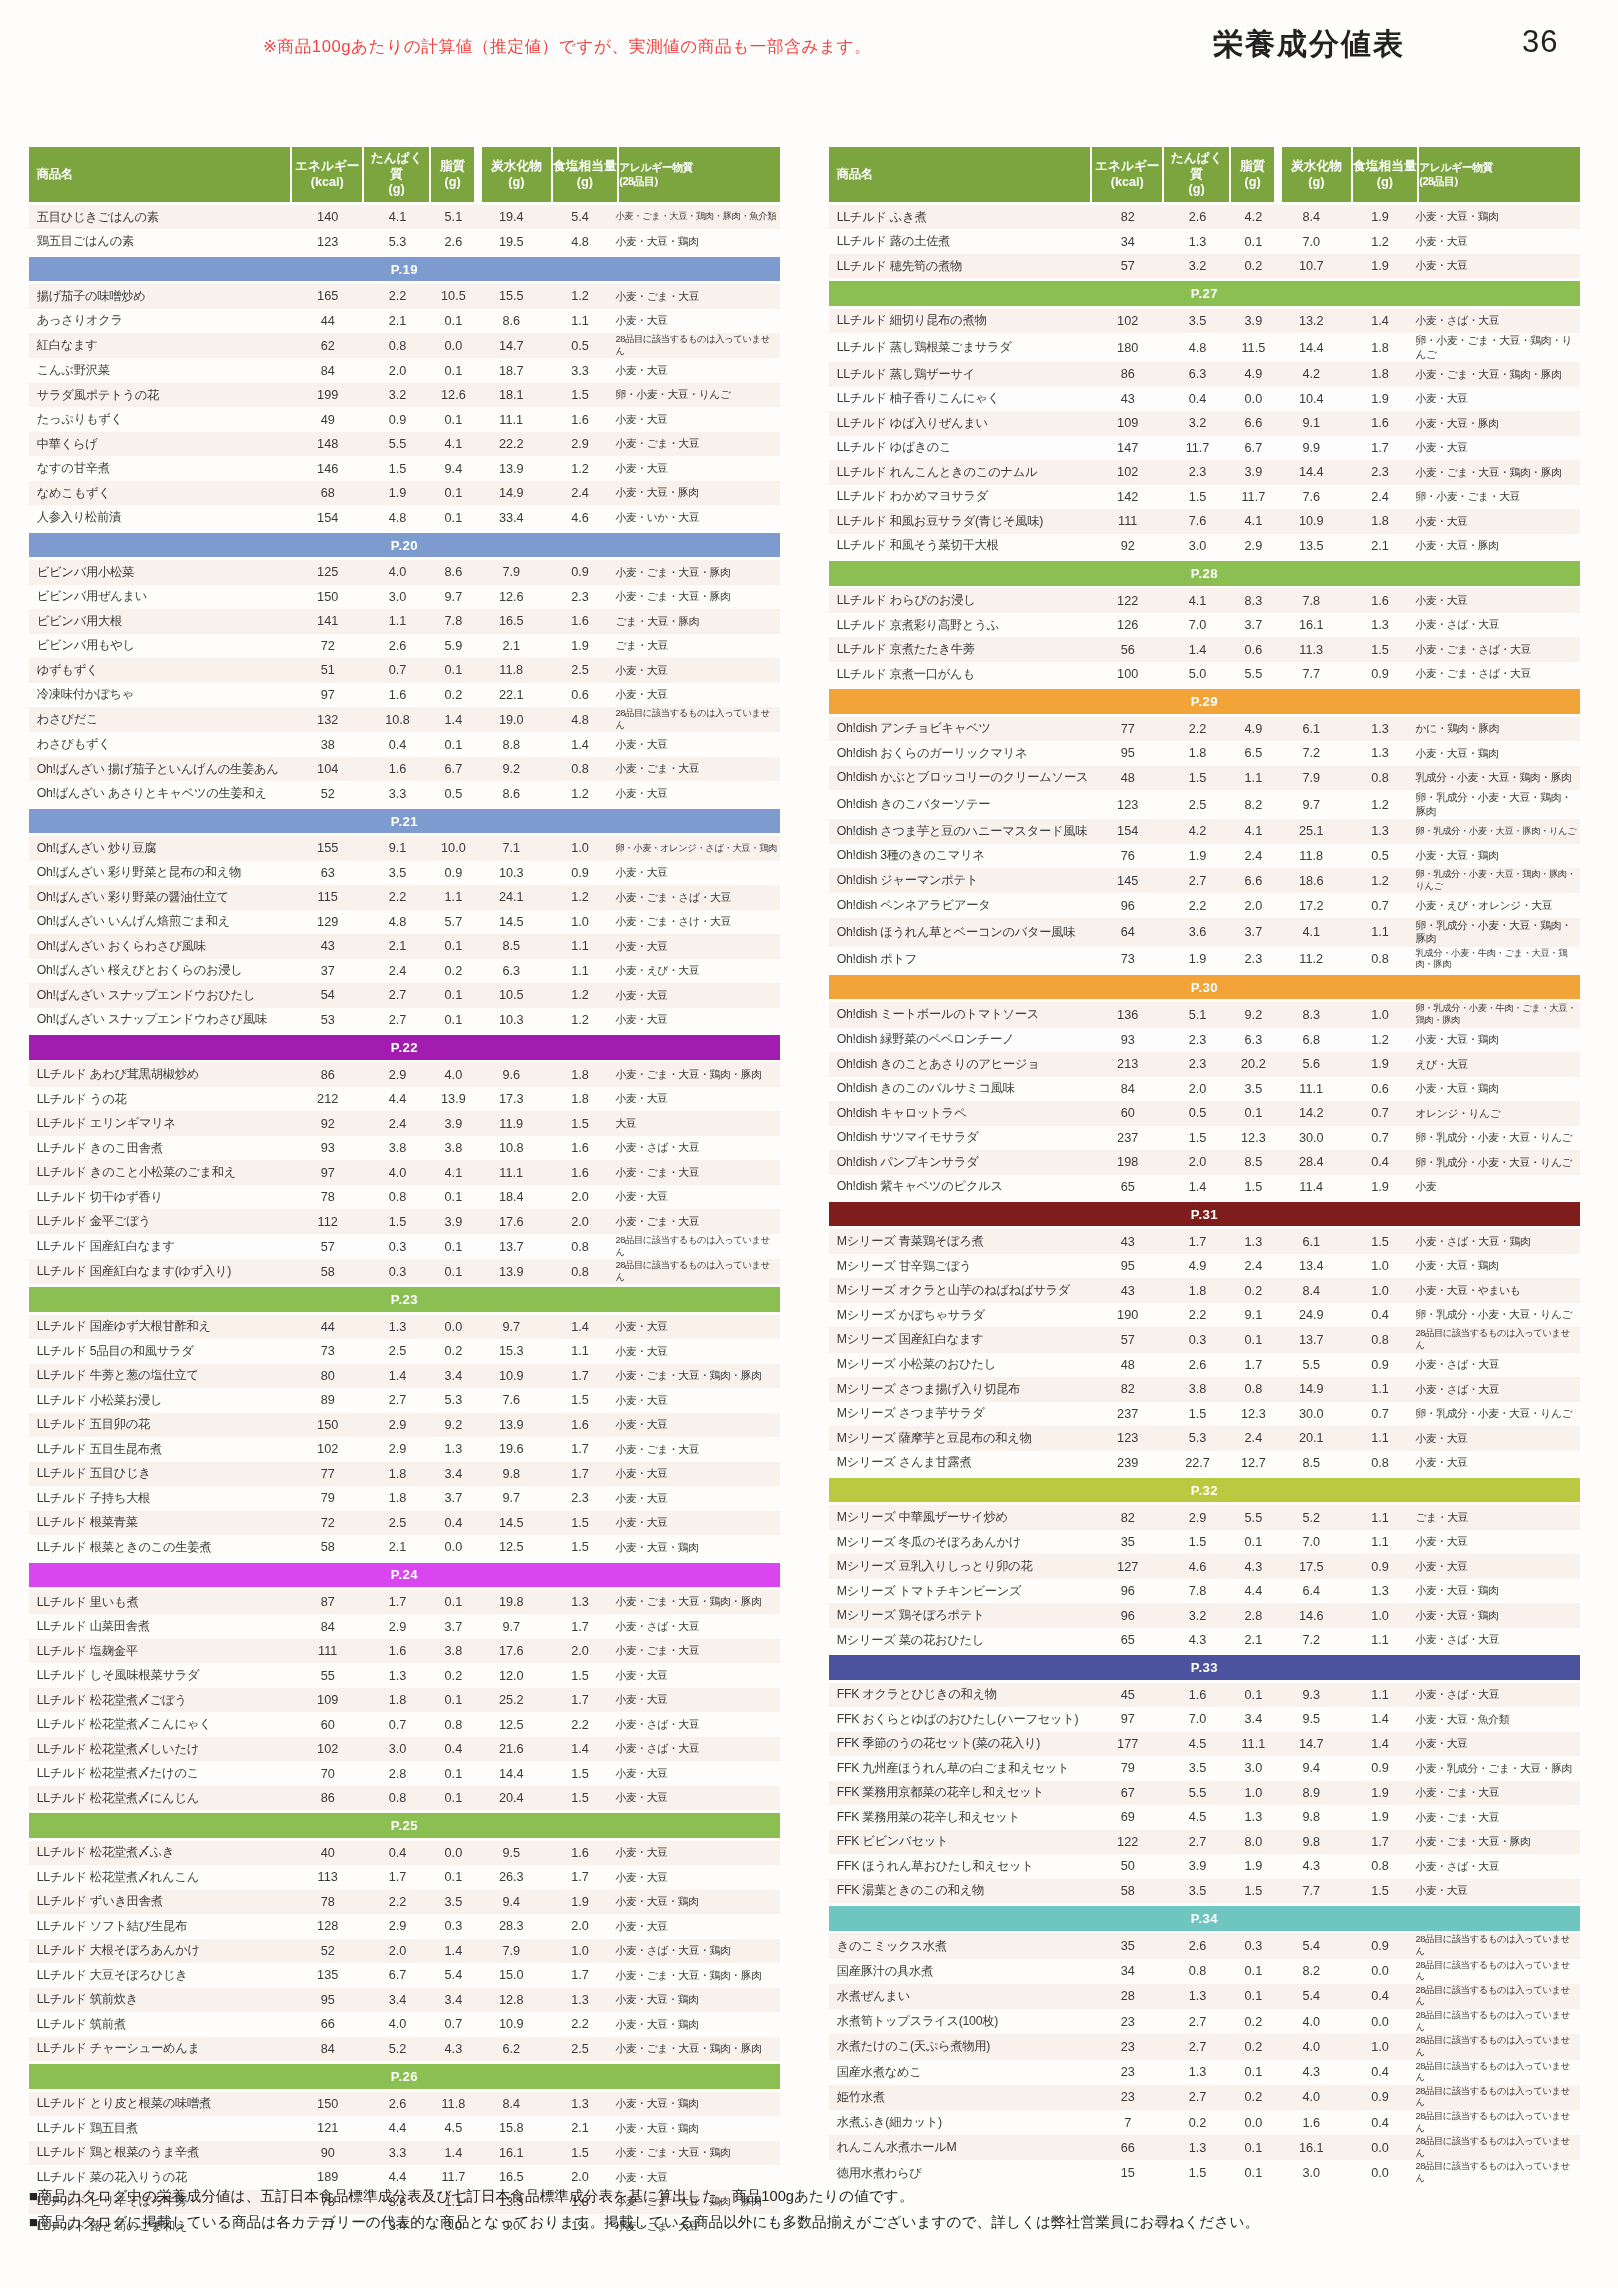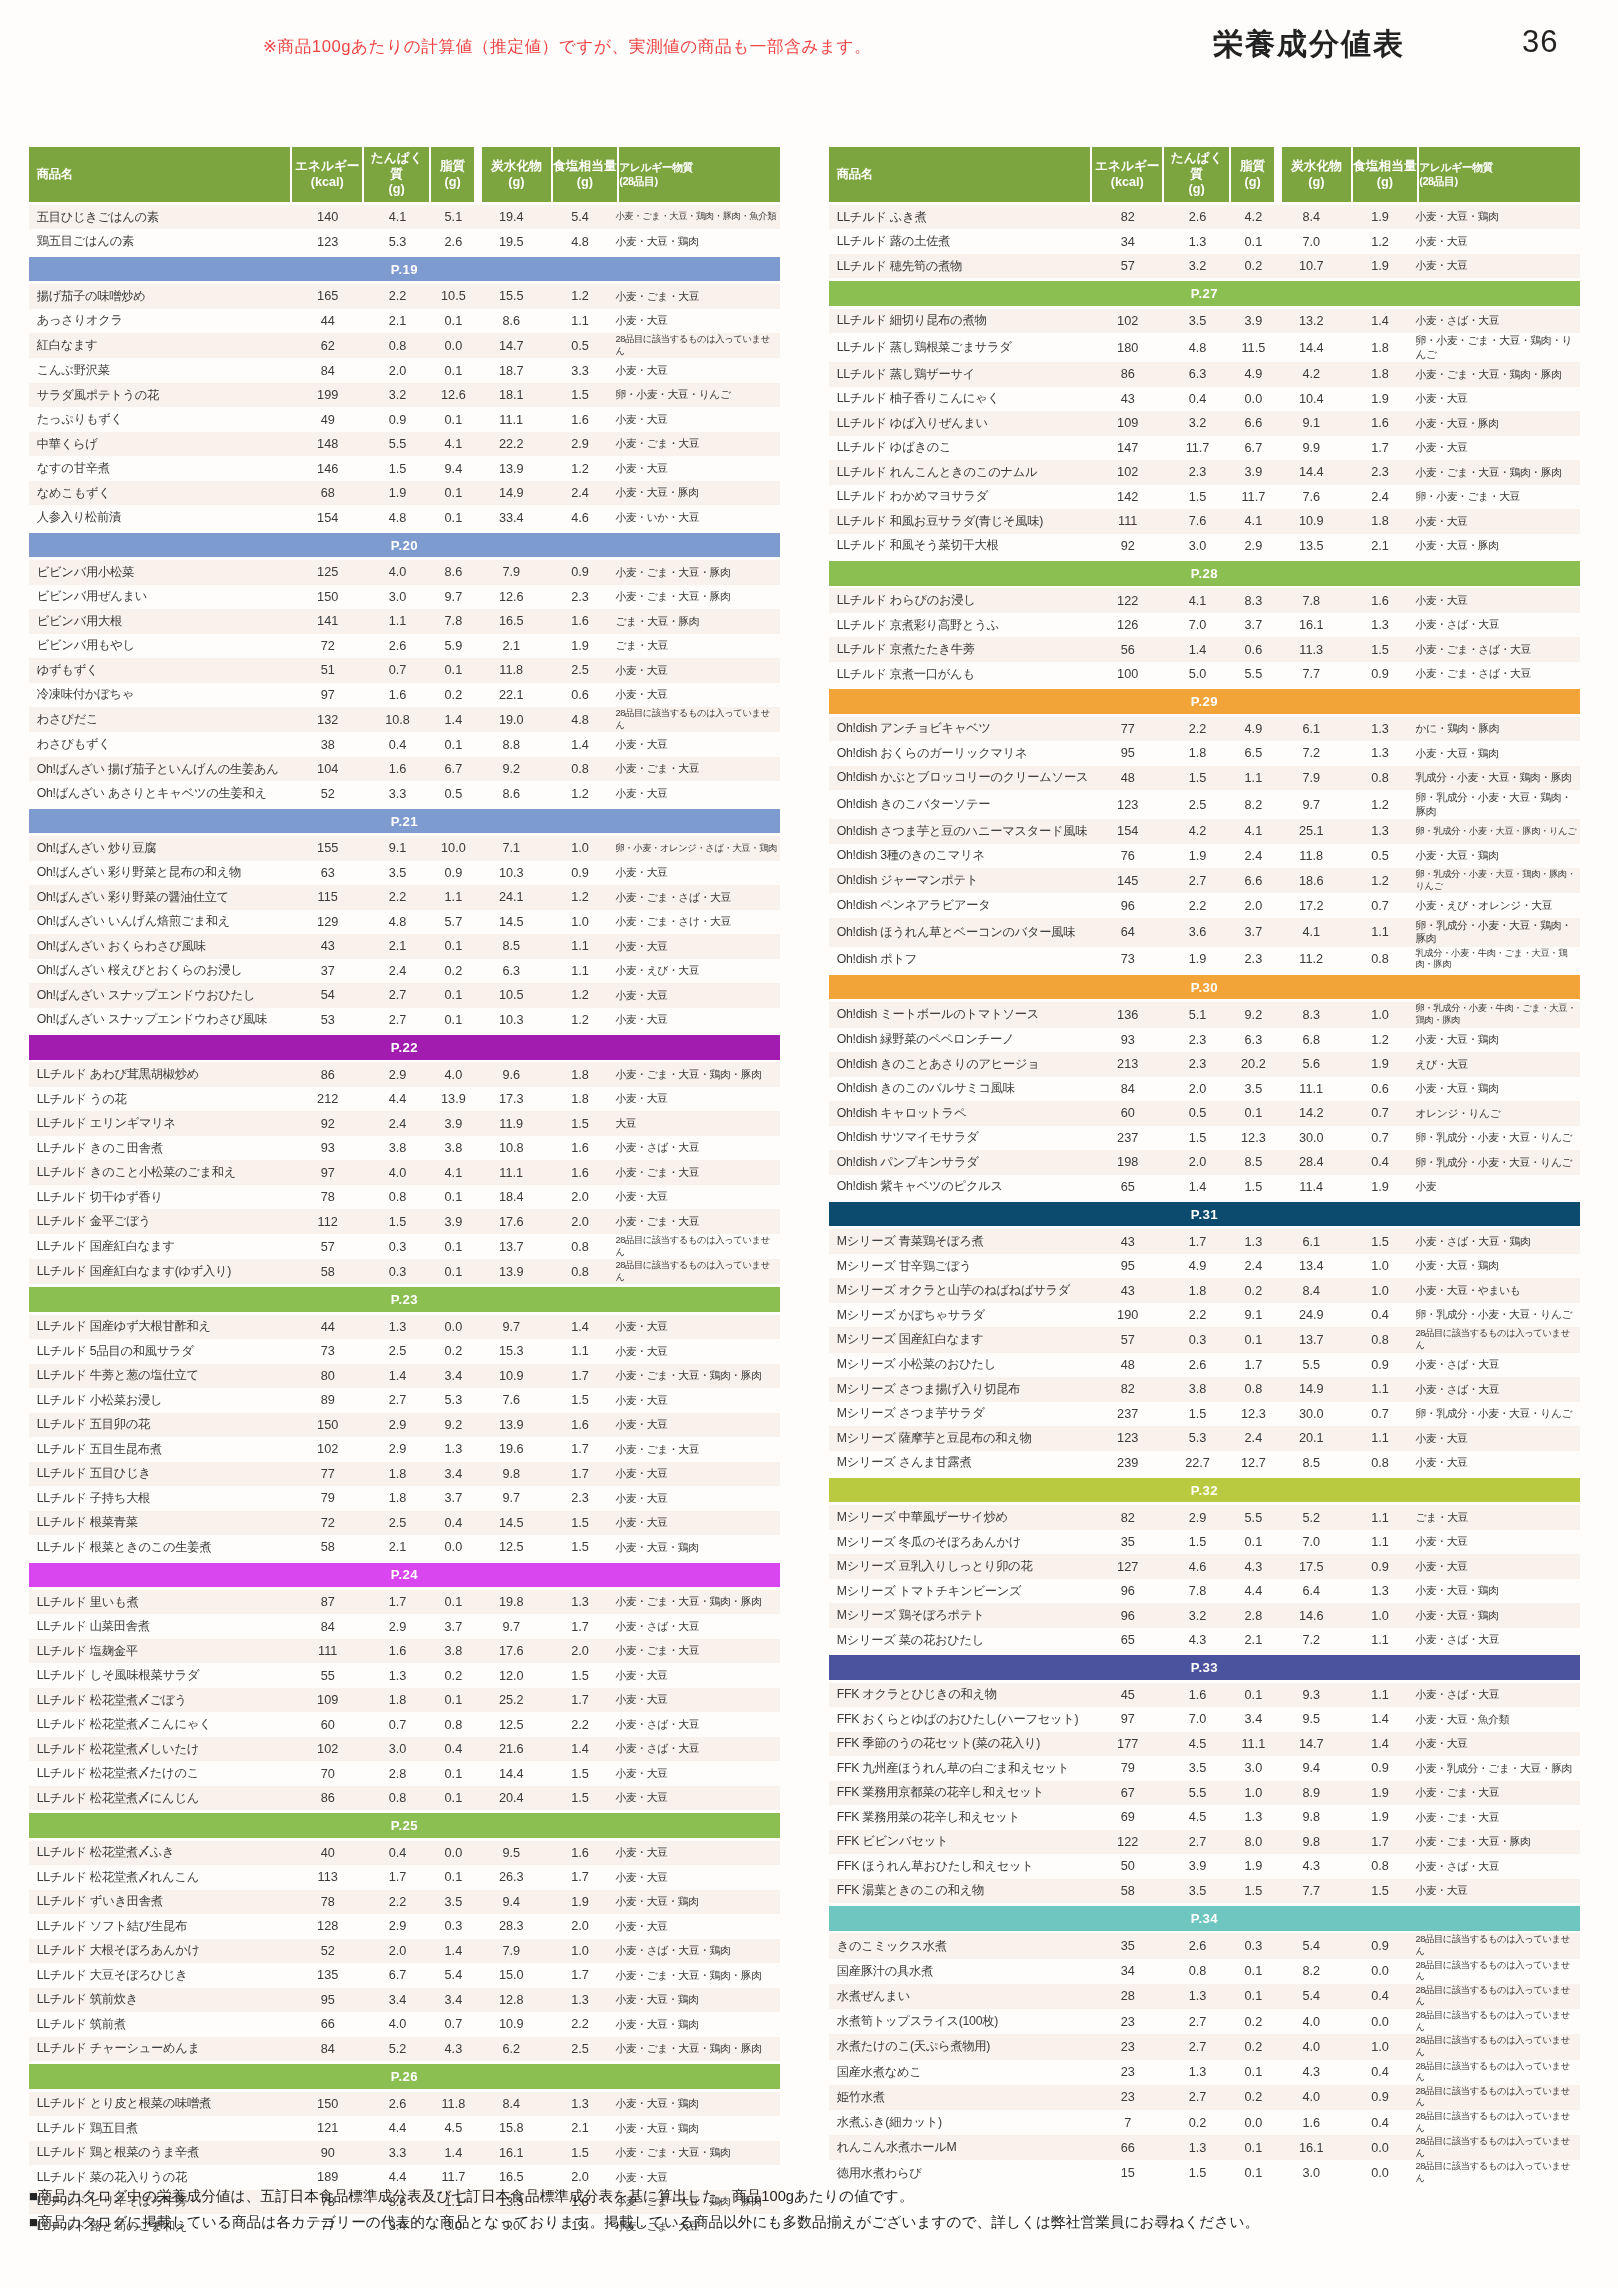--- a/index.html
+++ b/index.html
@@ -1114,21 +1114,21 @@
       </div>
       <div class="row">
         <div class="c col0">Oh!dish 紫キャベツのピクルス</div>
         <div class="c col1">65</div>
         <div class="c col2">1.4</div>
         <div class="c col3">1.5</div>
         <div class="c col4">11.4</div>
         <div class="c col5">1.9</div>
         <div class="c col6">小麦</div>
       </div>
-      <div class="divider" style="background: #0c4a6e;">
+      <div class="divider" style="background: #7f1d1d;">
         <span>P.31</span>
       </div>
       <div class="row alt">
         <div class="c col0">Mシリーズ 青菜鶏そぼろ煮</div>
         <div class="c col1">43</div>
         <div class="c col2">1.7</div>
         <div class="c col3">1.3</div>
         <div class="c col4">6.1</div>
         <div class="c col5">1.5</div>
         <div class="c col6">小麦・さば・大豆・鶏肉</div>

